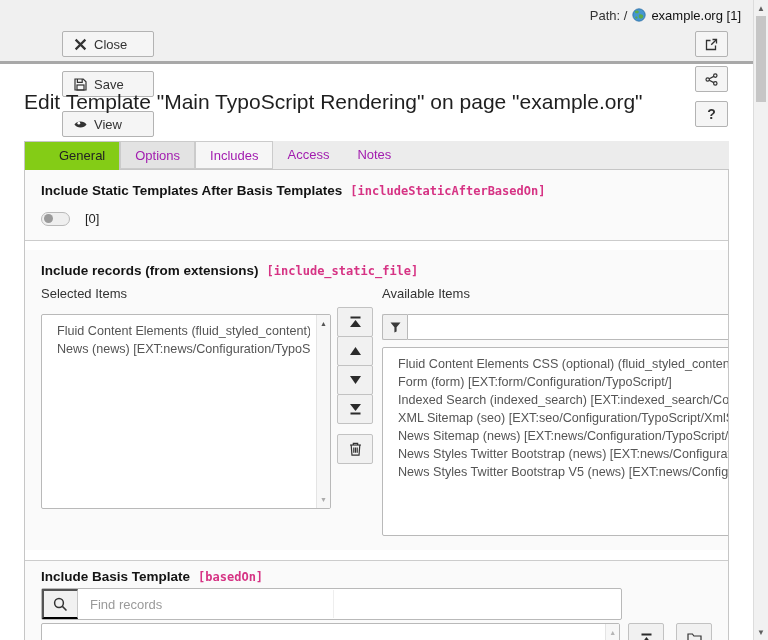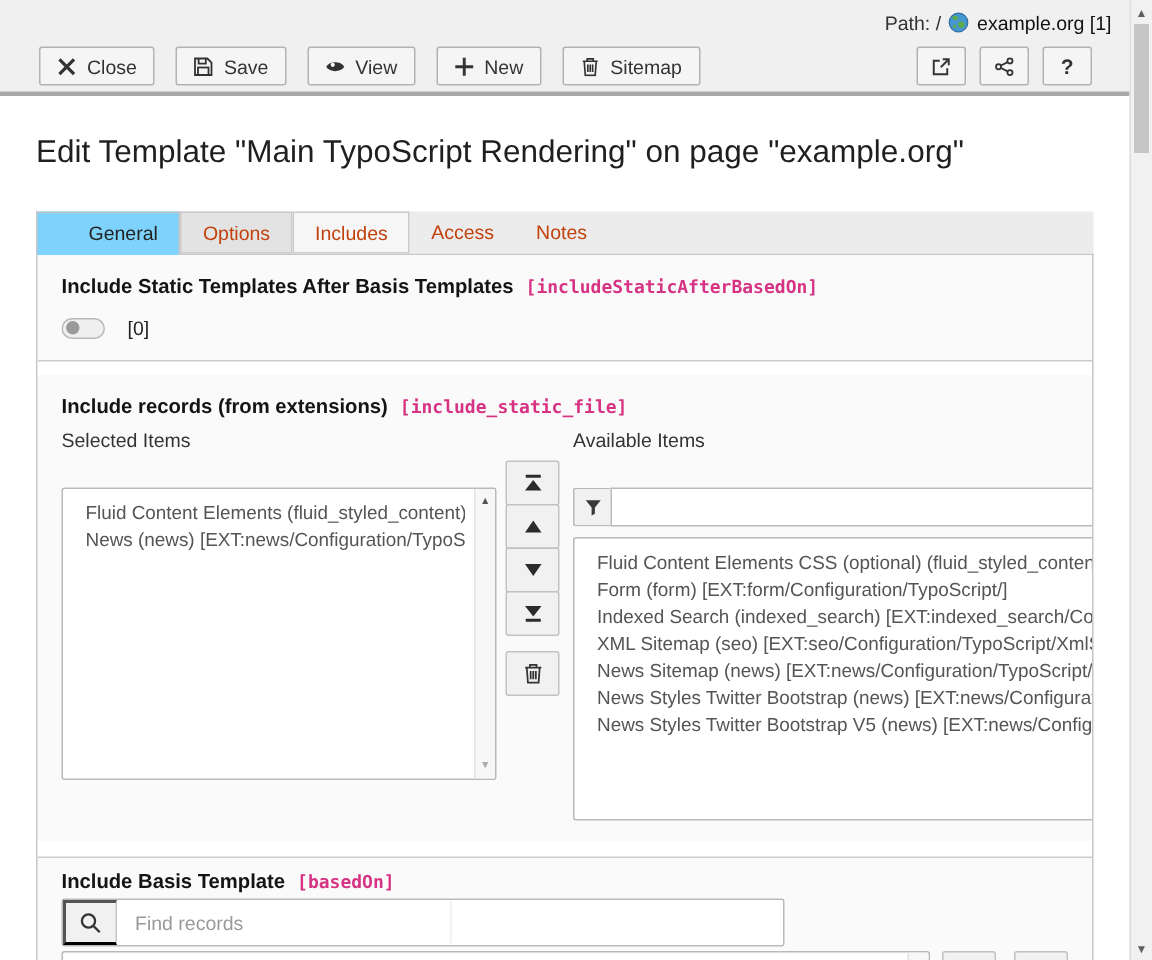--- a/index.html
+++ b/index.html
@@ -13,43 +13,43 @@
   
   .v-scrollbar { position:absolute; top:0; right:0; width:15px; height:640px;
     background:#f1f1f1; border-left:1px solid #dcdcdc; z-index:60; }
   .v-scrollbar .sb-arrow { position:absolute; left:0; width:14px; height:14px;
     display:flex; align-items:center; justify-content:center; color:#5f5f5f; font-size:8px; }
   .v-scrollbar .sb-up { top:1px; }
   .v-scrollbar .sb-down { bottom:1px; }
   .v-scrollbar .sb-thumb { position:absolute; left:2px; top:16px; width:10px; height:86px; background:#c6c6c6; }
 
   
-  .docheader { margin-right:15px; background:#f0f0f0; border-bottom:3px solid #a8a8a8; }
+  .docheader { margin-right:15px; background:#f0f0f0; border-bottom:3px solid #a8a8a8;padding-left:36px; }
   .dh-row1 { height:30px; display:flex; justify-content:flex-end; align-items:center;
     padding:0 12px; gap:5px; }
   .path-prefix { color:#333; }
   .path-site { font-weight:normal; color:#111; }
   .dh-row2 { height:31px; display:flex; justify-content:space-between; align-items:flex-start;
     padding:1px 25px 0 26px; }
-  .btn-row { display:flex; gap:14px; }
+  .btn-row { display:flex; gap:14px;flex-direction:column; }
   .btn { display:inline-flex; align-items:center; gap:7px; height:26px; padding:0 11px;
     background:#f5f5f5; border:1px solid #b3b3b3; border-radius:2px; color:#333;
     font-size:13px; cursor:pointer; }
   .btn-icon-only { width:33px; justify-content:center; padding:0; }
   .icon12 { width:13px; height:13px; }
   .qmark { font-weight:bold; font-size:14px; color:#333; }
 
   
   .module-body { padding:0 24px; margin-right:15px; }
   h1.page-title { margin-top:26px; font-size:21px; font-weight:400; color:#1f1f1f; letter-spacing:0; }
 
   
   .tabs { margin-top:27px; height:28px; background:#ececec; display:flex; align-items:stretch; position:relative; z-index:2; }
-  .tab { padding:0 14px; line-height:27px; font-size:13px; color:#c2410c; cursor:pointer; }
-  .tab.active { background:#7dd3fc; border:1px solid #c6c6c6; border-bottom:none; margin-bottom:-1px; color:#222;padding-left:34px; }
+  .tab { padding:0 14px; line-height:27px; font-size:13px; color:#a21caf; cursor:pointer; }
+  .tab.active { background:#84cc16; border:1px solid #c6c6c6; border-bottom:none; margin-bottom:-1px; color:#222;padding-left:34px; }
   .tab.shade { background:#e3e3e3; border:1px solid #cbcbcb; }
   .tab.light { background:#f6f6f6; border:1px solid #cbcbcb; }
 
   
   .panel { border:1px solid #c6c6c6; border-bottom:none; background:#fafafa; position:relative; z-index:1; height:472px; overflow:hidden; }
   .form-section { padding:13px 16px 14px; }
   .sec-head { font-weight:bold; font-size:13.5px; color:#141414; }
   .code { font-family:"DejaVu Sans Mono", monospace; font-weight:bold; font-size:12px;
     color:#d63384; margin-left:8px; }
 
@@ -57,21 +57,21 @@
   .toggle-row { margin-top:13px; display:flex; align-items:center; gap:15px; }
   .toggle { width:29px; height:14px; border-radius:8px; background:#efefef; border:1px solid #b9b9b9; position:relative; cursor:pointer; }
   .toggle .knob { position:absolute; left:2px; top:1.5px; width:9px; height:9px; border-radius:50%; background:#9a9a9a; }
   .toggle-val { color:#222; }
 
   .sec-divider-a { height:10px; background:#fff; border-top:1px solid #cccccc; }
   .sec-divider-b { height:11px; background:#fff; border-bottom:1px solid #cccccc; }
 
   
   .cols { display:flex; margin-top:8px; }
-  .col-label { font-size:13px; color:#333; margin-bottom:24px; }
+  .col-label { font-size:13px; color:#333; margin-bottom:13px; }
   .col-left { width:290px; }
   .col-mid { width:36px; margin:21px 9px 0 6px; }
   .col-right { flex:1; }
 
   .listbox { position:relative; background:#fff; border:1px solid #b9b9b9; border-radius:2px; overflow:hidden; }
   .list-selected { height:195px; }
   .list-available { height:189px; }
   .list-empty { height:60px; }
   .listbox .opts { padding:7px 20px 0 15px; }
   .opt { font-size:12.6px; color:#555; line-height:18px; white-space:nowrap; overflow:hidden; cursor:pointer; }
@@ -87,21 +87,21 @@
   .col-mid .sq-btn:first-child { margin-top:0; }
   .col-mid .sq-btn.gap { margin-top:10px; }
 
   .filter-row { display:flex; height:26px; margin-bottom:7px; }
   .filter-btn { width:25px; background:#f1f1f1; border:1px solid #b9b9b9; border-right:none;
     border-radius:2px 0 0 2px; display:flex; align-items:center; justify-content:center; cursor:pointer; }
   .filter-input { flex:1; border:1px solid #b9b9b9; border-radius:0 2px 2px 0; background:#fff;
     font-family:inherit; font-size:12.5px; padding:0 8px; outline:none; color:#333; }
 
   
-  .search-group { display:flex; width:482px; height:32px; margin-top:4px; border:1px solid #b9b9b9; border-radius:2px; background:#fff; }
+  .search-group { display:flex; width:581px; height:32px; margin-top:4px; border:1px solid #b9b9b9; border-radius:2px; background:#fff; }
   .search-seg { width:36px; background:#f1f1f1; border-right:1px solid #c6c6c6; display:flex; align-items:center; justify-content:center; cursor:pointer; }
   .search-input { flex:1; border:none; outline:none; font-family:inherit; font-size:13px; padding:0 12px; color:#333; background:transparent; }
   .search-input::placeholder { color:#9a9a9a; }
   .faint-div { width:1px; background:#eee; margin:1px 0; }
 
   .basis-row { display:flex; margin-top:3px; align-items:flex-start; }
   .basis-row .list-empty { width:581px; }
   .basis-row .sq-btn { margin-left:8px; height:31px; }
   .basis-row .sq-btn + .sq-btn { margin-left:12px; }
 </style>

